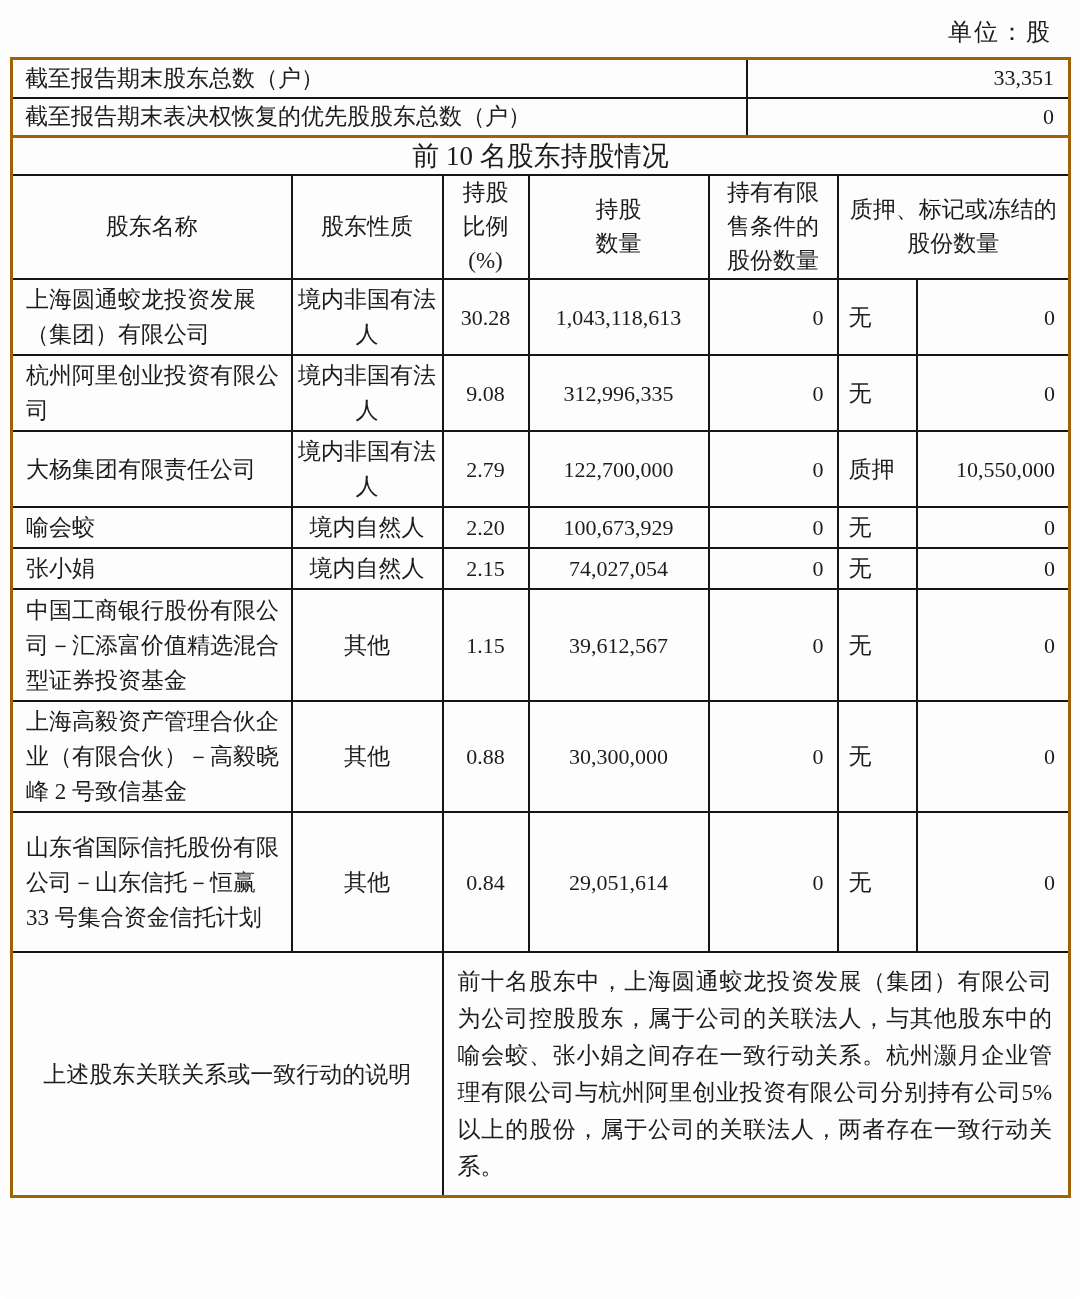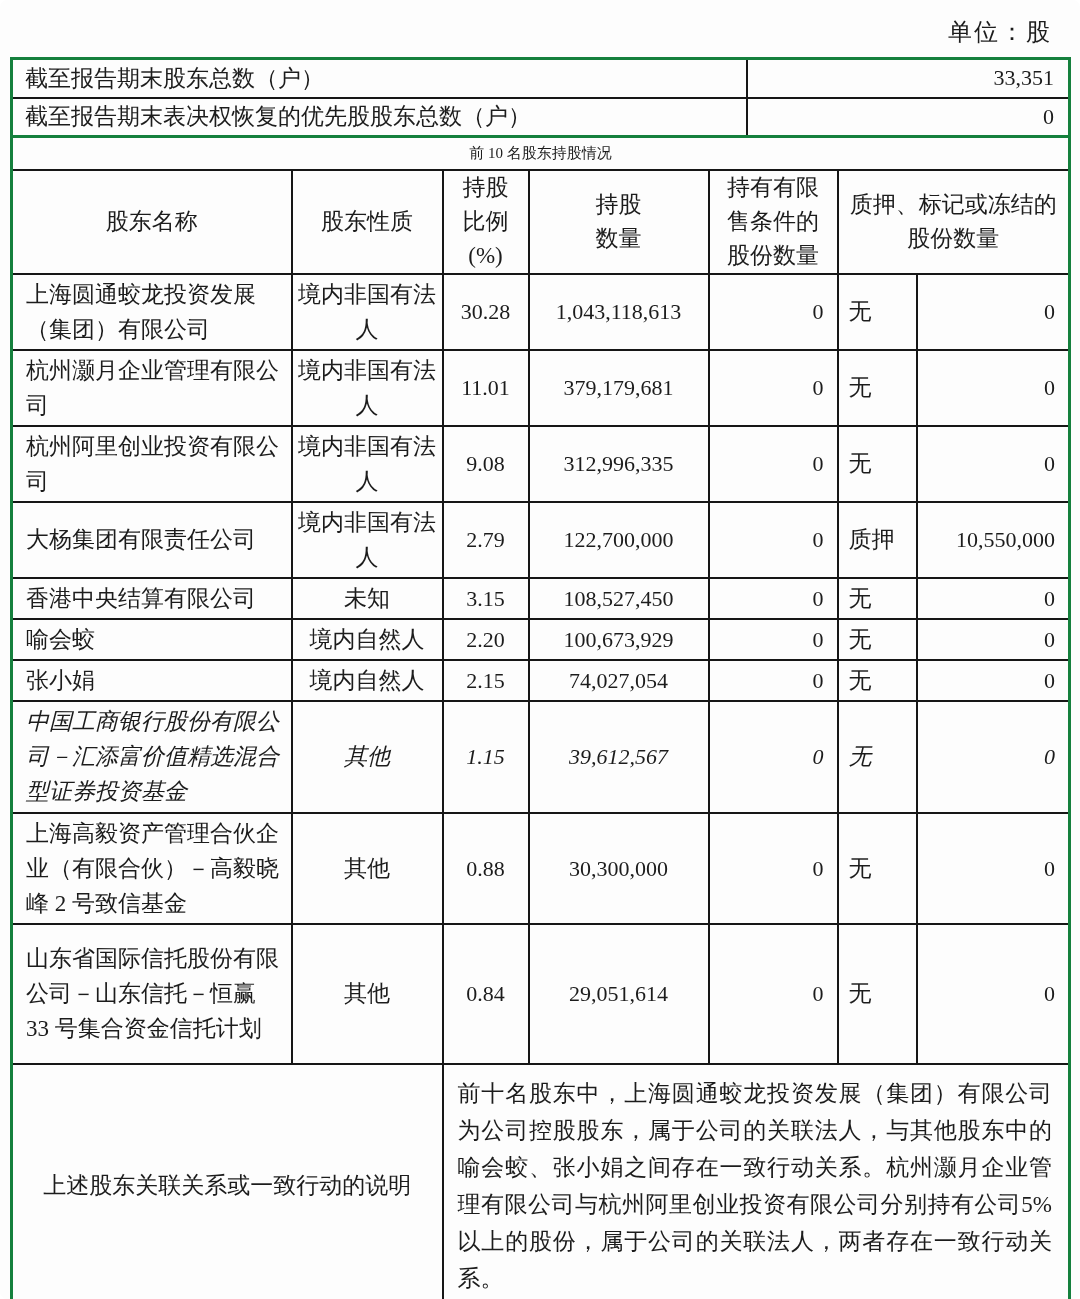--- a/index.html
+++ b/index.html
@@ -23,56 +23,56 @@
     text-align: right;
     padding: 16px 28px 9px 0;
     font-size: 24px;
     letter-spacing: 2px;
   }
   table {
     border-collapse: collapse;
     table-layout: fixed;
     width: 1058px;
     margin-left: 10px;
-    border: 3px solid #15803d;
+    border: 3px solid #a16207;
   }
   td {
     border: 2px solid #161616;
     font-size: 23px;
     vertical-align: middle;
     overflow: hidden;
   }
   
   .t-summary td.lbl { padding-left: 12px; height: 39px; }
   .t-summary td.val { text-align: right; padding-right: 14px; font-size: 22px; margin-top: 35px; }
   
   .t-main { margin-top: -3px; }
   .section-title td {
     text-align: center;
     height: 33px;
-    font-size: 15px;
+    font-size: 27px;
   }
   .hdr td {
     text-align: center;
     height: 104px;
     white-space: pre-line;
     line-height: 34px;
     font-size: 23px;
   }
   .row td { line-height: 35px; }
   .row .c-name { padding: 2px 6px 2px 13px; text-align: left; margin-top: 32px; }
   .row .c-nature { text-align: center; padding: 2px 4px; margin-left: 15px; }
   .row .c-ratio { text-align: center; font-size: 22px; }
   .row .c-shares { text-align: center; font-size: 22px; }
   .row .c-restricted { text-align: right; padding-right: 13px; font-size: 22px; }
   .row .c-pstatus { text-align: left; padding-left: 10px; }
   .row .c-pamount { text-align: right; padding-right: 13px; font-size: 22px; }
   .h72 td { height: 72px; }
   .h37 td { height: 37px; }
-  .h112 td { height: 112px; font-style: italic; }
+  .h112 td { height: 112px; }
   .h106 td { height: 106px; }
   .h140 td { height: 140px; }
   
   .rel td { height: 216px; }
   .rel .rel-label { text-align: center; padding: 4px 10px; }
   .rel .rel-text {
     text-align: justify;
     padding: 10px 16px 10px 14px;
     line-height: 37px;
     vertical-align: middle;
@@ -136,29 +136,20 @@
     <tr class="row h72">
       <td class="c-name">上海圆通蛟龙投资发展（集团）有限公司</td>
       <td class="c-nature">境内非国有法人</td>
       <td class="c-ratio">30.28</td>
       <td class="c-shares">1,043,118,613</td>
       <td class="c-restricted">0</td>
       <td class="c-pstatus">无</td>
       <td class="c-pamount">0</td>
     </tr>
 
-    <tr class="row h72">
-      <td class="c-name">杭州灏月企业管理有限公司</td>
-      <td class="c-nature">境内非国有法人</td>
-      <td class="c-ratio">11.01</td>
-      <td class="c-shares">379,179,681</td>
-      <td class="c-restricted">0</td>
-      <td class="c-pstatus">无</td>
-      <td class="c-pamount">0</td>
-    </tr>
 
     <tr class="row h72">
       <td class="c-name">杭州阿里创业投资有限公司</td>
       <td class="c-nature">境内非国有法人</td>
       <td class="c-ratio">9.08</td>
       <td class="c-shares">312,996,335</td>
       <td class="c-restricted">0</td>
       <td class="c-pstatus">无</td>
       <td class="c-pamount">0</td>
     </tr>
@@ -166,29 +157,20 @@
     <tr class="row h72">
       <td class="c-name">大杨集团有限责任公司</td>
       <td class="c-nature">境内非国有法人</td>
       <td class="c-ratio">2.79</td>
       <td class="c-shares">122,700,000</td>
       <td class="c-restricted">0</td>
       <td class="c-pstatus">质押</td>
       <td class="c-pamount">10,550,000</td>
     </tr>
 
-    <tr class="row h37">
-      <td class="c-name">香港中央结算有限公司</td>
-      <td class="c-nature">未知</td>
-      <td class="c-ratio">3.15</td>
-      <td class="c-shares">108,527,450</td>
-      <td class="c-restricted">0</td>
-      <td class="c-pstatus">无</td>
-      <td class="c-pamount">0</td>
-    </tr>
 
     <tr class="row h37">
       <td class="c-name">喻会蛟</td>
       <td class="c-nature">境内自然人</td>
       <td class="c-ratio">2.20</td>
       <td class="c-shares">100,673,929</td>
       <td class="c-restricted">0</td>
       <td class="c-pstatus">无</td>
       <td class="c-pamount">0</td>
     </tr>

